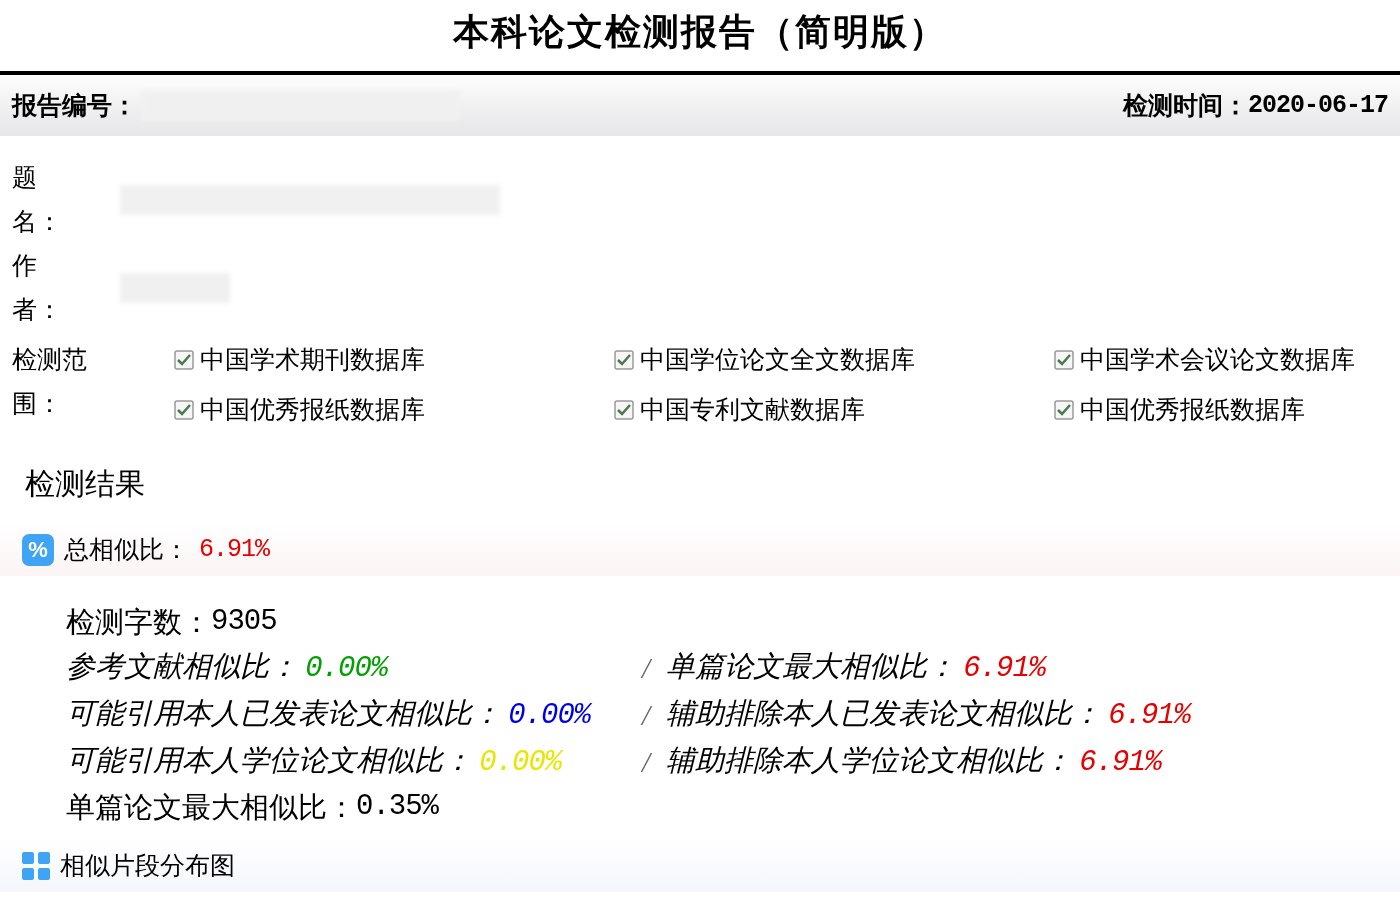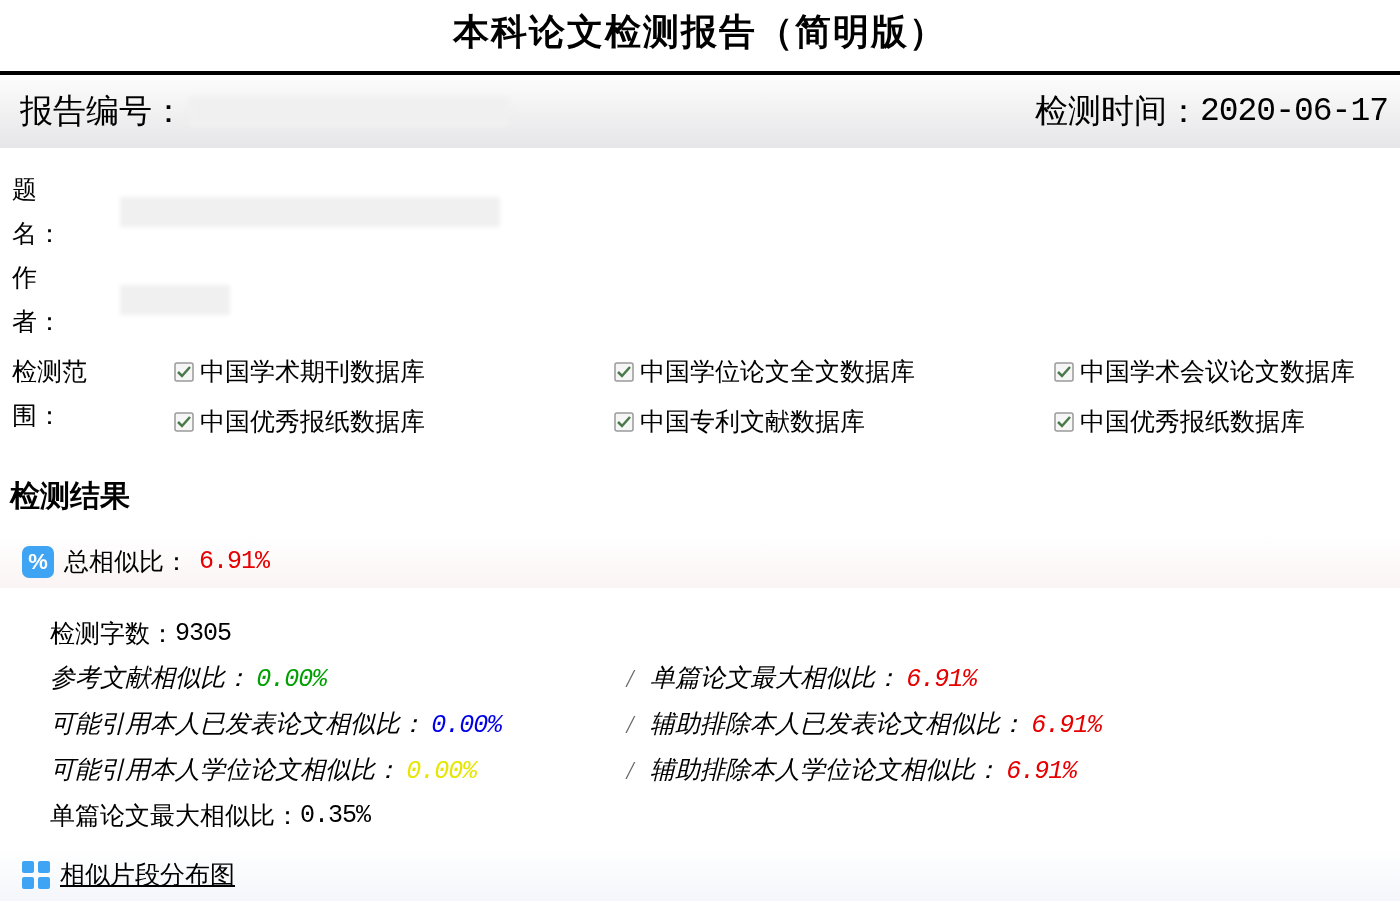--- a/index.html
+++ b/index.html
@@ -2,58 +2,59 @@
 <html><head>
 <meta charset="utf-8">
 <style>
   * { box-sizing: border-box; margin: 0; padding: 0; }
   html, body { width: 1400px; background: #fff; font-family: "SimSun", "宋体", serif; color: #000; }
   .page { width: 1400px; }
   .title { text-align: center; font-size: 36px; font-weight: bold; padding: 8px 0 14px 0; letter-spacing: 2px; }
   .hr { border: none; border-top: 4px solid #000; margin: 0; }
   .meta-bar {
     display: flex; justify-content: space-between; align-items: center;
-    padding: 14px 12px 14px 20px; font-size: 33px;
+    padding: 14px 12px 14px 12px; font-size: 25px;
     background: linear-gradient(to bottom, #fdfdfd, #f1f1f2, #e6e6e8);
     margin-bottom: 20px;
+    font-weight: bold;
   }
   .meta-left, .meta-right { display: flex; align-items: center; }
   .blur-block {
     display: inline-block; height: 30px; background: #f0f0f0;
     filter: blur(2px); border-radius: 2px; margin-left: 4px;
   }
   .info-block { padding: 0 12px 8px 12px; font-size: 25px; line-height: 44px; }
   .info-row { display: flex; align-items: center; }
   .info-label { width: 104px; display: inline-block; letter-spacing: 0; }
   .scope-row { display: flex; }
   .scope-grid { display: grid; grid-template-columns: 440px 440px 1fr; row-gap: 6px; margin-left: 58px; }
   .chk { display: flex; align-items: center; gap: 6px; font-size: 25px; }
   .chk svg { flex: none; }
   h2.section {
-    font-size: 30px; font-weight: bold; padding: 24px 12px 18px 10px;
+    font-size: 30px; font-weight: normal; padding: 24px 12px 18px 25px;
   }
   .result-band {
     display: flex; align-items: center; gap: 10px; padding: 10px 22px;
     background: linear-gradient(to bottom, #fff, #fbf4f4); font-size: 25px;
   }
   .pct-icon {
     width: 32px; height: 32px; border-radius: 7px; background: #3fa4f4;
     color: #fff; font-weight: bold; font-size: 22px; display: flex;
     align-items: center; justify-content: center; font-family: Arial, sans-serif;
   }
   .red { color: #e60000; }
   .green { color: #00a000; }
   .blue { color: #0000e6; }
   .yellow { color: #e6e600; }
-  .details { padding: 24px 50px 10px 50px; font-size: 25px; line-height: 44px; }
+  .details { padding: 24px 50px 10px 50px; font-size: 29px; line-height: 44px; margin-left: 16px; }
   .detail-row { display: grid; grid-template-columns: 560px 40px 1fr; align-items: center; font-style: italic; }
   .slash { text-align: center; color: #666; }
   .dist-band {
     display: flex; align-items: center; gap: 10px; padding: 10px 22px;
-    background: linear-gradient(to bottom, #fff, #f4f6fb); font-size: 25px; text-decoration: underline;
+    background: linear-gradient(to bottom, #fff, #f4f6fb); font-size: 25px;
   }
   .grid-icon {
     width: 28px; height: 28px; display: grid; grid-template-columns: 1fr 1fr;
     grid-template-rows: 1fr 1fr; gap: 4px;
   }
   .grid-icon div { background: #3fa4f4; border-radius: 2px; }
   .mono { font-family: "Courier New", monospace; letter-spacing: -1px; }
 </style>
 </head>
 <body>

